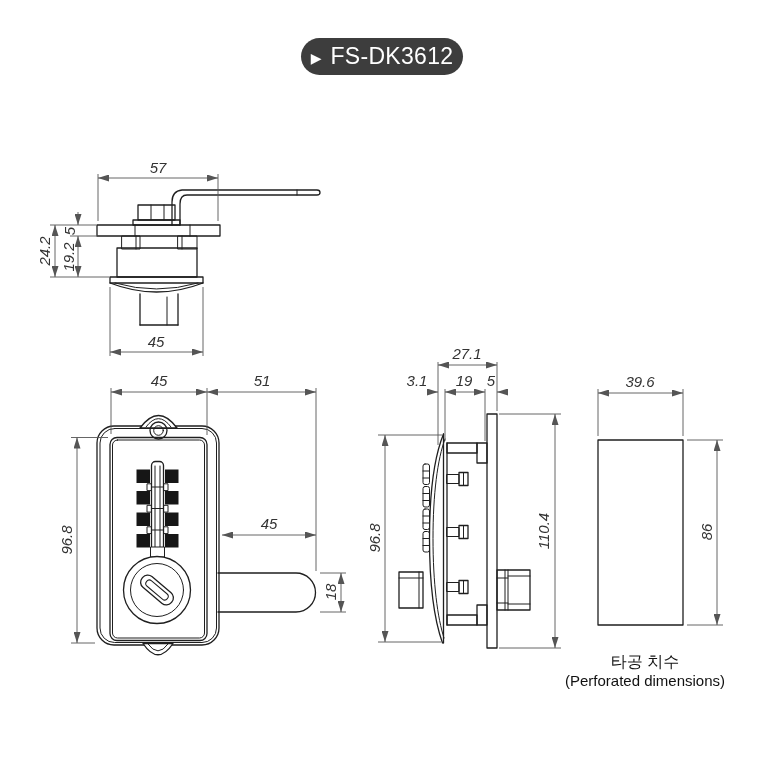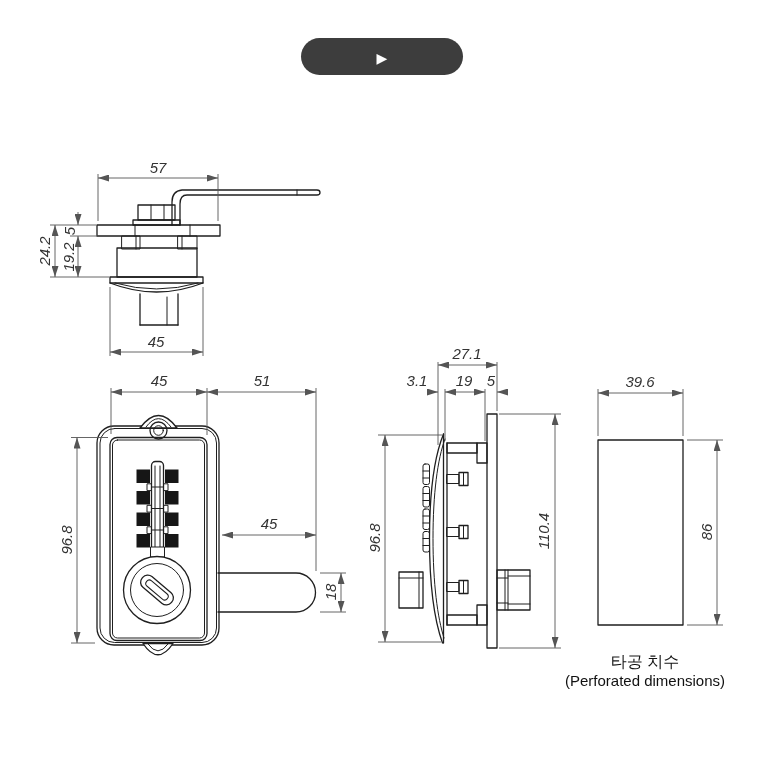--- a/index.html
+++ b/index.html
@@ -21,20 +21,21 @@
   .blk{fill:#161616;stroke:none}
   .dim{fill:none;stroke:#555;stroke-width:0.9}
   .dimtxt{font-family:"Liberation Sans",sans-serif;font-style:italic;font-size:15px;fill:#333}
   .cap{font-family:"Liberation Sans",sans-serif;font-size:15px;fill:#111}
 </style>
 </head>
 <body>
 
 <div class="badge">
   <span class="tri">▶</span>
+  <span class="lbl">FS-DK3612</span>
 </div>
 
 <svg class="sheet" width="760" height="760" viewBox="0 0 760 760">
   <defs>
     <marker id="arr" viewBox="0 0 11 7" markerWidth="11" markerHeight="7" refX="11" refY="3.5" orient="auto-start-reverse" markerUnits="userSpaceOnUse">
       <path d="M0,0 L11,3.5 L0,7 z" fill="#555"></path>
     </marker>
   </defs>
 
   <g>

